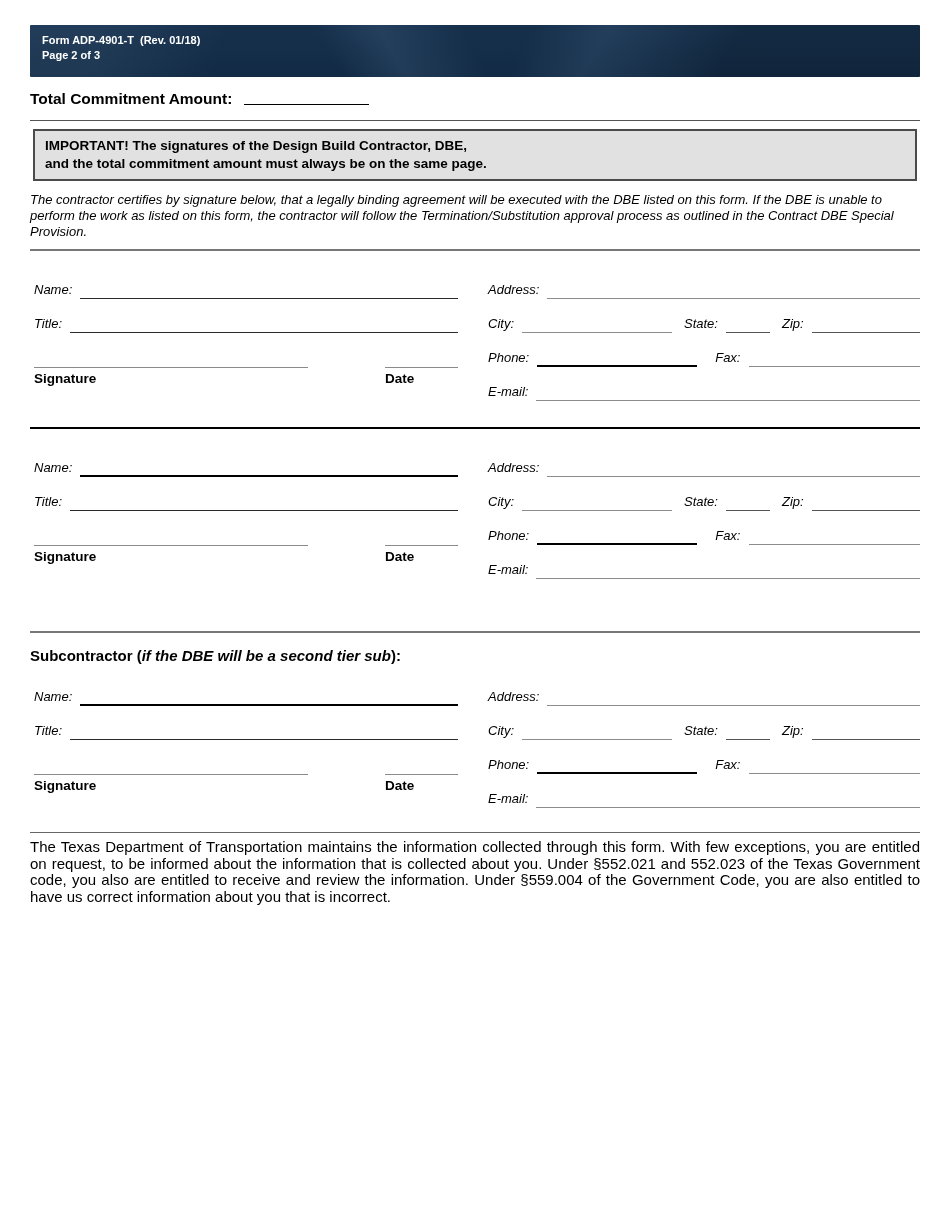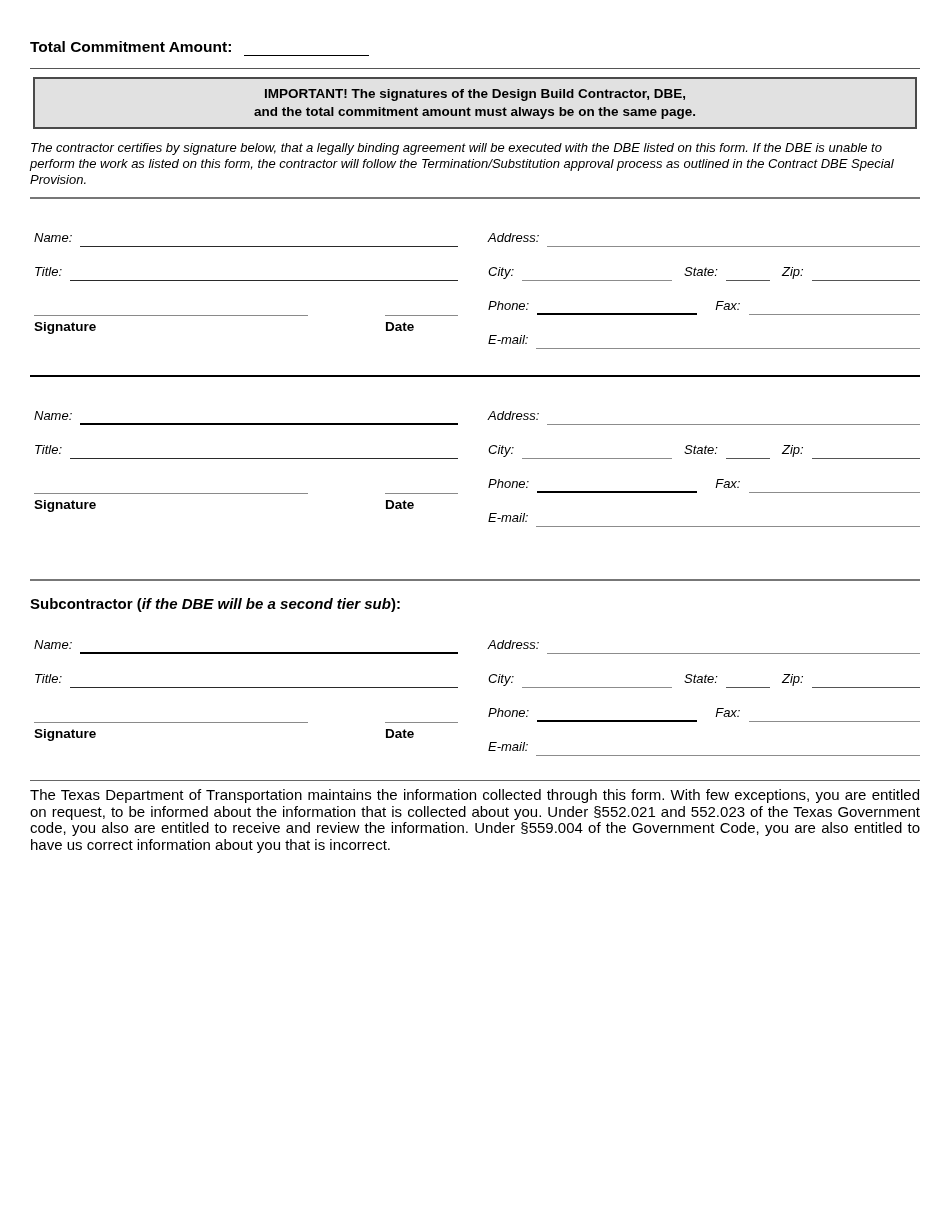--- a/index.html
+++ b/index.html
@@ -11,32 +11,32 @@
   .header-bar{height:52px;border-radius:1px;color:#fff;
     background:
       linear-gradient(105deg, rgba(140,175,210,0.10) 8%, rgba(0,0,0,0) 22%),
       linear-gradient(60deg, rgba(0,0,0,0) 34%, rgba(125,165,205,0.14) 41%, rgba(0,0,0,0) 50%),
       linear-gradient(118deg, rgba(0,0,0,0) 55%, rgba(130,170,210,0.12) 63%, rgba(0,0,0,0.12) 78%),
       linear-gradient(180deg, var(--header-bar,#16304c) 0%, #122a44 100%);
     box-sizing:border-box;padding:8px 12px 0 12px;}
   .header-bar .hline{font-size:11px;font-weight:bold;line-height:1.4;white-space:pre;}
 
   
-  .total-row{margin-top:13px;display:flex;align-items:flex-end;}
+  .total-row{margin-top:13px;display:flex;align-items:flex-start;}
   .total-row .tlabel{font-size:15.5px;font-weight:bold;}
   .total-input{display:inline-block;width:125px;border-bottom:1.5px solid #000;
     height:14px;margin-left:12px;}
 
   .rule-thin{border:0;border-top:1.5px solid #555;margin:12px 0 0 0;}
   .rule-gray2{border:0;border-top:2px solid #777;margin:10px 0 0 0;}
   .rule-black{border:0;border-top:2.5px solid #000;margin:12px 0 0 0;}
 
   
   .notice{margin:8px 3px 0 3px;border:2px solid #4a4a4a;background:var(--notice-bg,#e1e1e1);
-    text-align:center;padding:6px 10px;font-size:13.5px;font-weight:bold;line-height:1.35;}
+    padding:6px 10px;font-size:13.5px;font-weight:bold;line-height:1.35;}
 
   
   .cert{margin:11px 0 0 0;font-size:13px;font-style:italic;line-height:1.2;}
 
   
   .section{padding-top:14px;}
   .section h2{margin:0 0 8px 0;font-size:15px;font-weight:bold;}
   .section h2 i{font-style:italic;}
   .cols{display:flex;}
   .col-left{width:428px;margin-right:30px;box-sizing:border-box;padding-left:4px;}
@@ -63,20 +63,24 @@
 
   
   .footer-rule{border:0;border-top:1.5px solid #666;margin:24px 0 0 0;}
   .footer-text{margin-top:6px;font-size:15px;line-height:1.1;text-align:justify;}
 </style>
 </head>
 <body>
 
 <div class="page">
 
+  <div class="header-bar">
+    <div class="hline">Form ADP-4901-T  (Rev. 01/18)</div>
+    <div class="hline">Page 2 of 3</div>
+  </div>
 
   <div class="total-row">
     <span class="tlabel">Total Commitment Amount:</span>
     <span class="total-input"></span>
   </div>
 
   <hr class="rule-thin">
 
   <div class="notice">
     <div>IMPORTANT! The signatures of the Design Build Contractor, DBE,</div>

